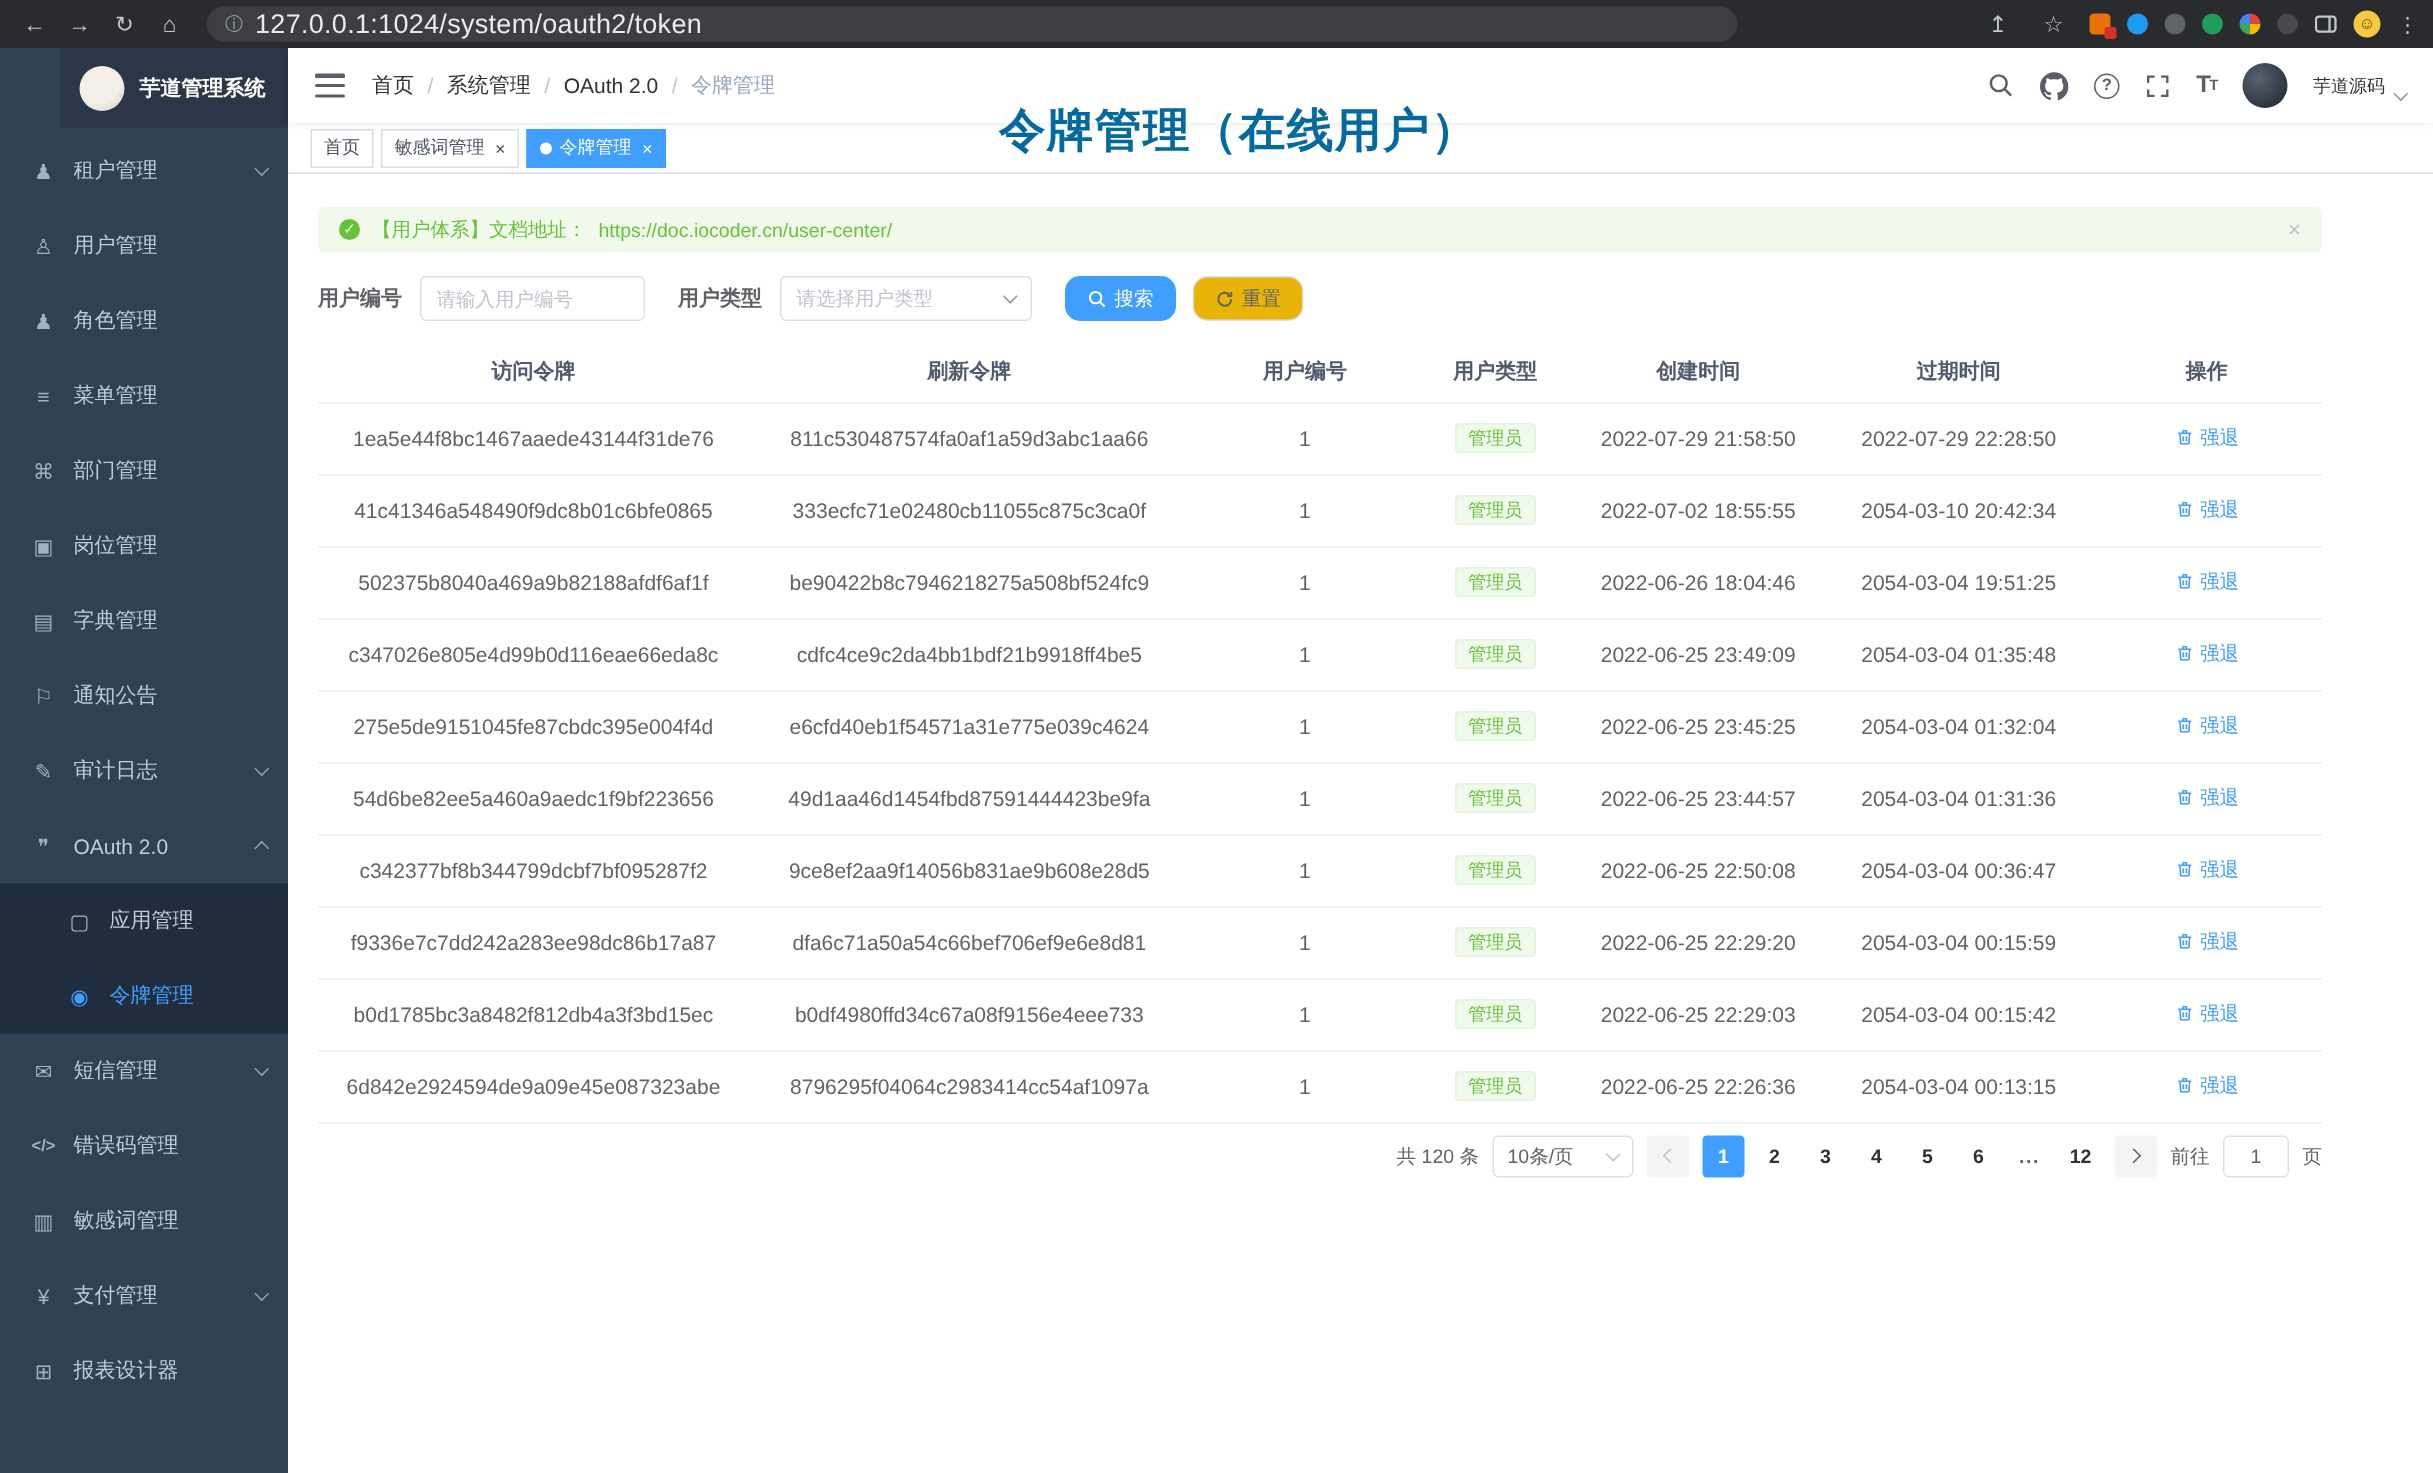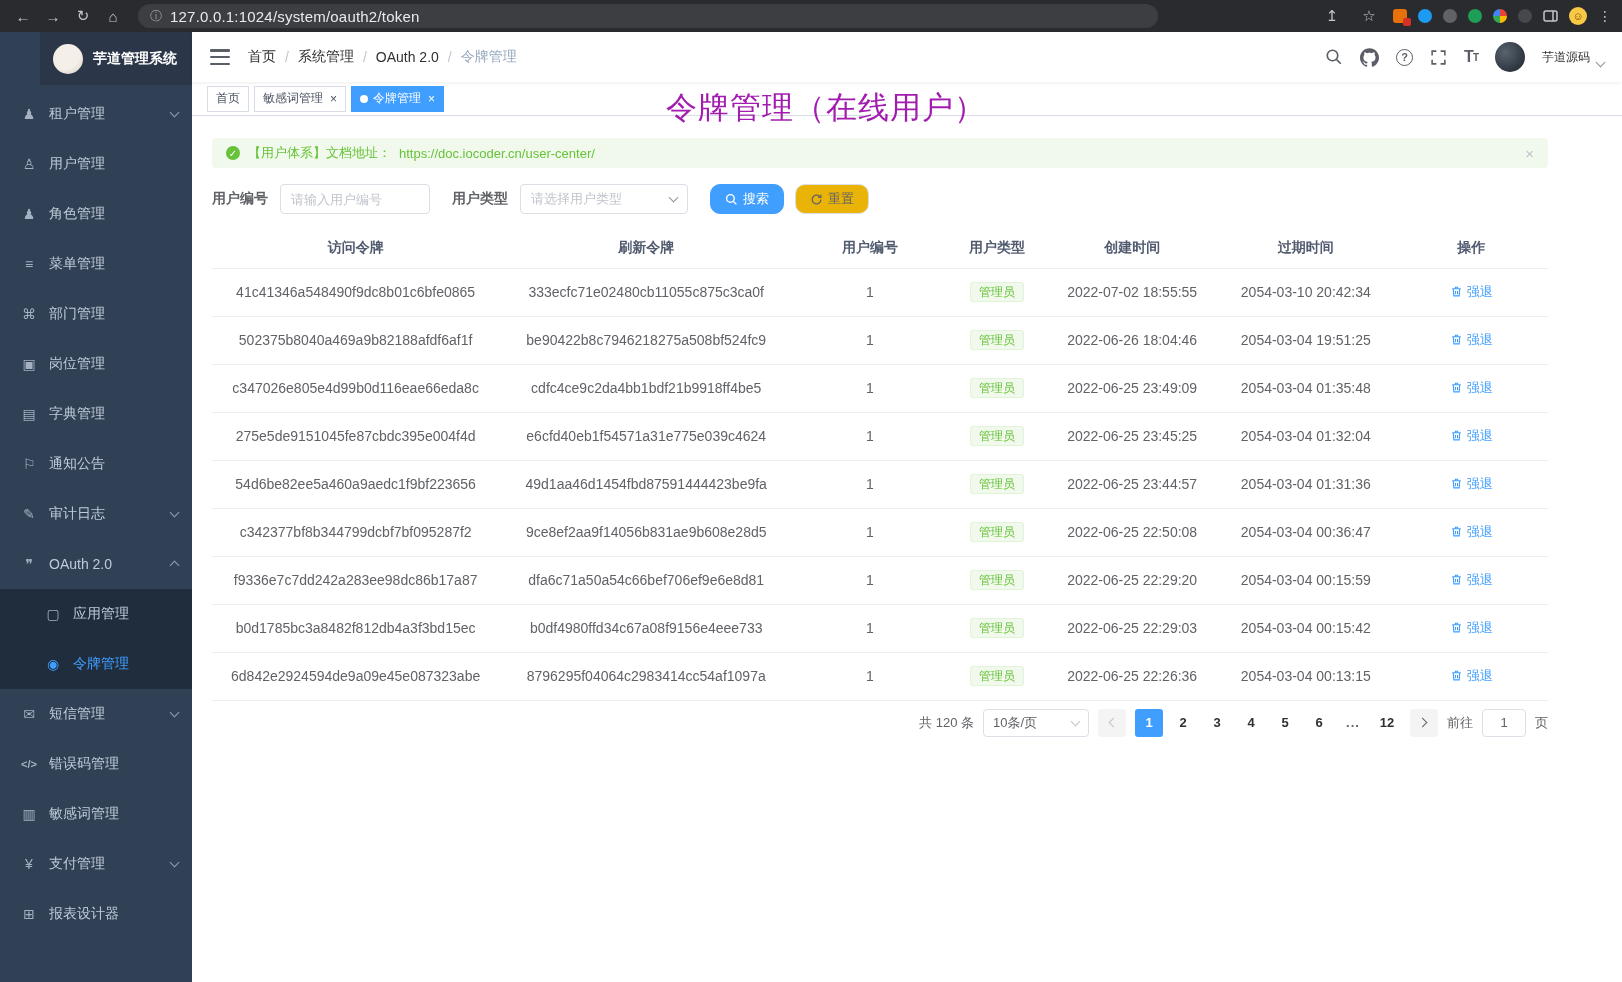--- a/index.html
+++ b/index.html
@@ -4,21 +4,21 @@
 <style>
   * { margin:0; padding:0; box-sizing:border-box; }
   html,body { width:1622px; height:982px; overflow:hidden; }
   body { font-family:"Liberation Sans","DejaVu Sans",sans-serif; background:#fff; position:relative; color:#303133; }
 
   
   .browser-bar { height:32px; background:#2a2b2e; display:flex; align-items:center; padding:0 10px; gap:4px; }
   .bicon { color:#c3c6ca; font-size:15px; width:26px; height:26px; display:flex; align-items:center; justify-content:center; flex:none; cursor:pointer; }
   .url-bar { flex:1 1 auto; max-width:1020px; height:24px; background:#3d3e42; border-radius:12px; display:flex; align-items:center; padding:0 12px; gap:8px; margin:0 8px; cursor:text; }
   .info-icon { color:#9aa0a6; font-size:12px; }
-  .url-text { color:#e8eaed; font-size:15px; letter-spacing:.2px; }
+  .url-text { color:#e8eaed; font-size:18px; letter-spacing:.2px; }
   .browser-right { margin-left:auto; display:flex; align-items:center; gap:11px; }
   .ext-dot { width:14px; height:14px; border-radius:50%; display:inline-block; position:relative; cursor:pointer; }
   .ext-red { background:#e8710a; border-radius:3px; }
   .ext-red .badge { position:absolute; right:-4px; bottom:-3px; width:8px; height:8px; border-radius:2px; background:#d93025; }
   .ext-blue { background:#1d9bf0; }
   .ext-dark { background:#5f6368; }
   .ext-green { background:#1e9e57; }
   .ext-pinwheel { background:conic-gradient(#ea4335 0 25%, #fbbc05 0 50%, #34a853 0 75%, #4285f4 0 100%); }
   .ext-dark2 { background:#47484b; }
   .profile-dot { width:18px; height:18px; border-radius:50%; background:#f8c944; color:#7a4b00; font-size:11px; display:flex; align-items:center; justify-content:center; cursor:pointer; }
@@ -88,35 +88,35 @@
   .btn-primary { background:#409eff; border:1px solid #409eff; color:#fff; margin-right:11px; }
   .btn-plain { background:#eab308; border:1px solid #dcdfe6; color:#606266; }
 
   table { width:100%; border-collapse:collapse; table-layout:fixed; margin-top:14px; }
   th { height:40px; font-size:14px; font-weight:700; color:#515a6e; text-align:center; border-bottom:1px solid #ebeef5; }
   td { height:48px; font-size:14px; color:#606266; text-align:center; border-bottom:1px solid #ebeef5; overflow:hidden; white-space:nowrap; }
   .tag-success { display:inline-block; background:#f0f9eb; border:1px solid #e1f3d8; color:#67c23a; font-size:12px; border-radius:3px; padding:3px 8px; line-height:1; }
   .action-link { color:#409eff; font-size:13px; display:inline-flex; align-items:center; gap:4px; cursor:pointer; text-decoration:none; }
 
   .pagination { display:flex; align-items:center; justify-content:flex-end; gap:9px; margin-top:8px; font-size:13px; color:#606266; }
-  .page-size { width:106px; height:28px; border:1px solid #dcdfe6; border-radius:4px; padding:0 9px; display:flex; align-items:center; justify-content:space-between; cursor:pointer; }
+  .page-size { width:94px; height:28px; border:1px solid #dcdfe6; border-radius:4px; padding:0 9px; display:flex; align-items:center; justify-content:space-between; cursor:pointer; }
   .page-size .caret { border-color:#c0c4cc; }
   .page-btn { width:28px; height:28px; border:none; background:#f4f4f5; border-radius:3px; display:flex; align-items:center; justify-content:center; cursor:pointer; }
   .chev { width:7px; height:7px; border-right:1.6px solid currentColor; border-bottom:1.6px solid currentColor; display:inline-block; }
   .chev-left { transform:rotate(135deg); margin-left:3px; }
   .chev-right { transform:rotate(-45deg); margin-right:3px; }
   .page-btn.prev { color:#c0c4cc; }
   .page-btn.next { color:#606266; }
   .page-nums { display:flex; align-items:center; gap:6px; }
   .page-num { min-width:28px; height:28px; padding:0 4px; display:flex; align-items:center; justify-content:center; font-weight:700; color:#303133; border-radius:3px; cursor:pointer; }
   .page-num.active { background:#409eff; color:#fff; }
   .page-num.more { color:#606266; font-weight:700; letter-spacing:1px; }
   .goto-input { width:44px; height:28px; border:1px solid #dcdfe6; border-radius:4px; text-align:center; font-size:13px; color:#606266; outline:none; font-family:inherit; }
 
-  .annotation { position:absolute; left:666px; top:66px; z-index:50; font-size:31px; font-weight:400; color:#a21caf; letter-spacing:1px; white-space:nowrap;margin-top:21px; }
+  .annotation { position:absolute; left:666px; top:66px; z-index:50; font-size:31px; font-weight:700; color:#0369a1; letter-spacing:1px; white-space:nowrap; }
 
   svg { display:block; }
 </style>
 </head>
 <body>
 
 <div class="browser-bar">
   <span class="bicon">←</span>
   <span class="bicon">→</span>
   <span class="bicon">↻</span>
@@ -350,20 +350,38 @@
             <th>刷新令牌</th>
             <th>用户编号</th>
             <th>用户类型</th>
             <th>创建时间</th>
             <th>过期时间</th>
             <th>操作</th>
           </tr>
         </thead>
         <tbody>
             <tr>
+    <td>1ea5e44f8bc1467aaede43144f31de76</td>
+    <td>811c530487574fa0af1a59d3abc1aa66</td>
+    <td>1</td>
+    <td>
+      <span class="tag-success">管理员</span>
+    </td>
+    <td>2022-07-29 21:58:50</td>
+    <td>2022-07-29 22:28:50</td>
+    <td>
+      <a class="action-link">
+        <svg width="13" height="13" viewBox="0 0 24 24" fill="none" stroke="currentColor" stroke-width="2">
+                    <path d="M4 7h16M10 7V4h4v3M6 7l1 13h10l1-13M10 11v6M14 11v6"></path>
+                  </svg>
+        <span>强退</span>
+      </a>
+    </td>
+  </tr>
+            <tr>
     <td>41c41346a548490f9dc8b01c6bfe0865</td>
     <td>333ecfc71e02480cb11055c875c3ca0f</td>
     <td>1</td>
     <td>
       <span class="tag-success">管理员</span>
     </td>
     <td>2022-07-02 18:55:55</td>
     <td>2054-03-10 20:42:34</td>
     <td>
       <a class="action-link">

